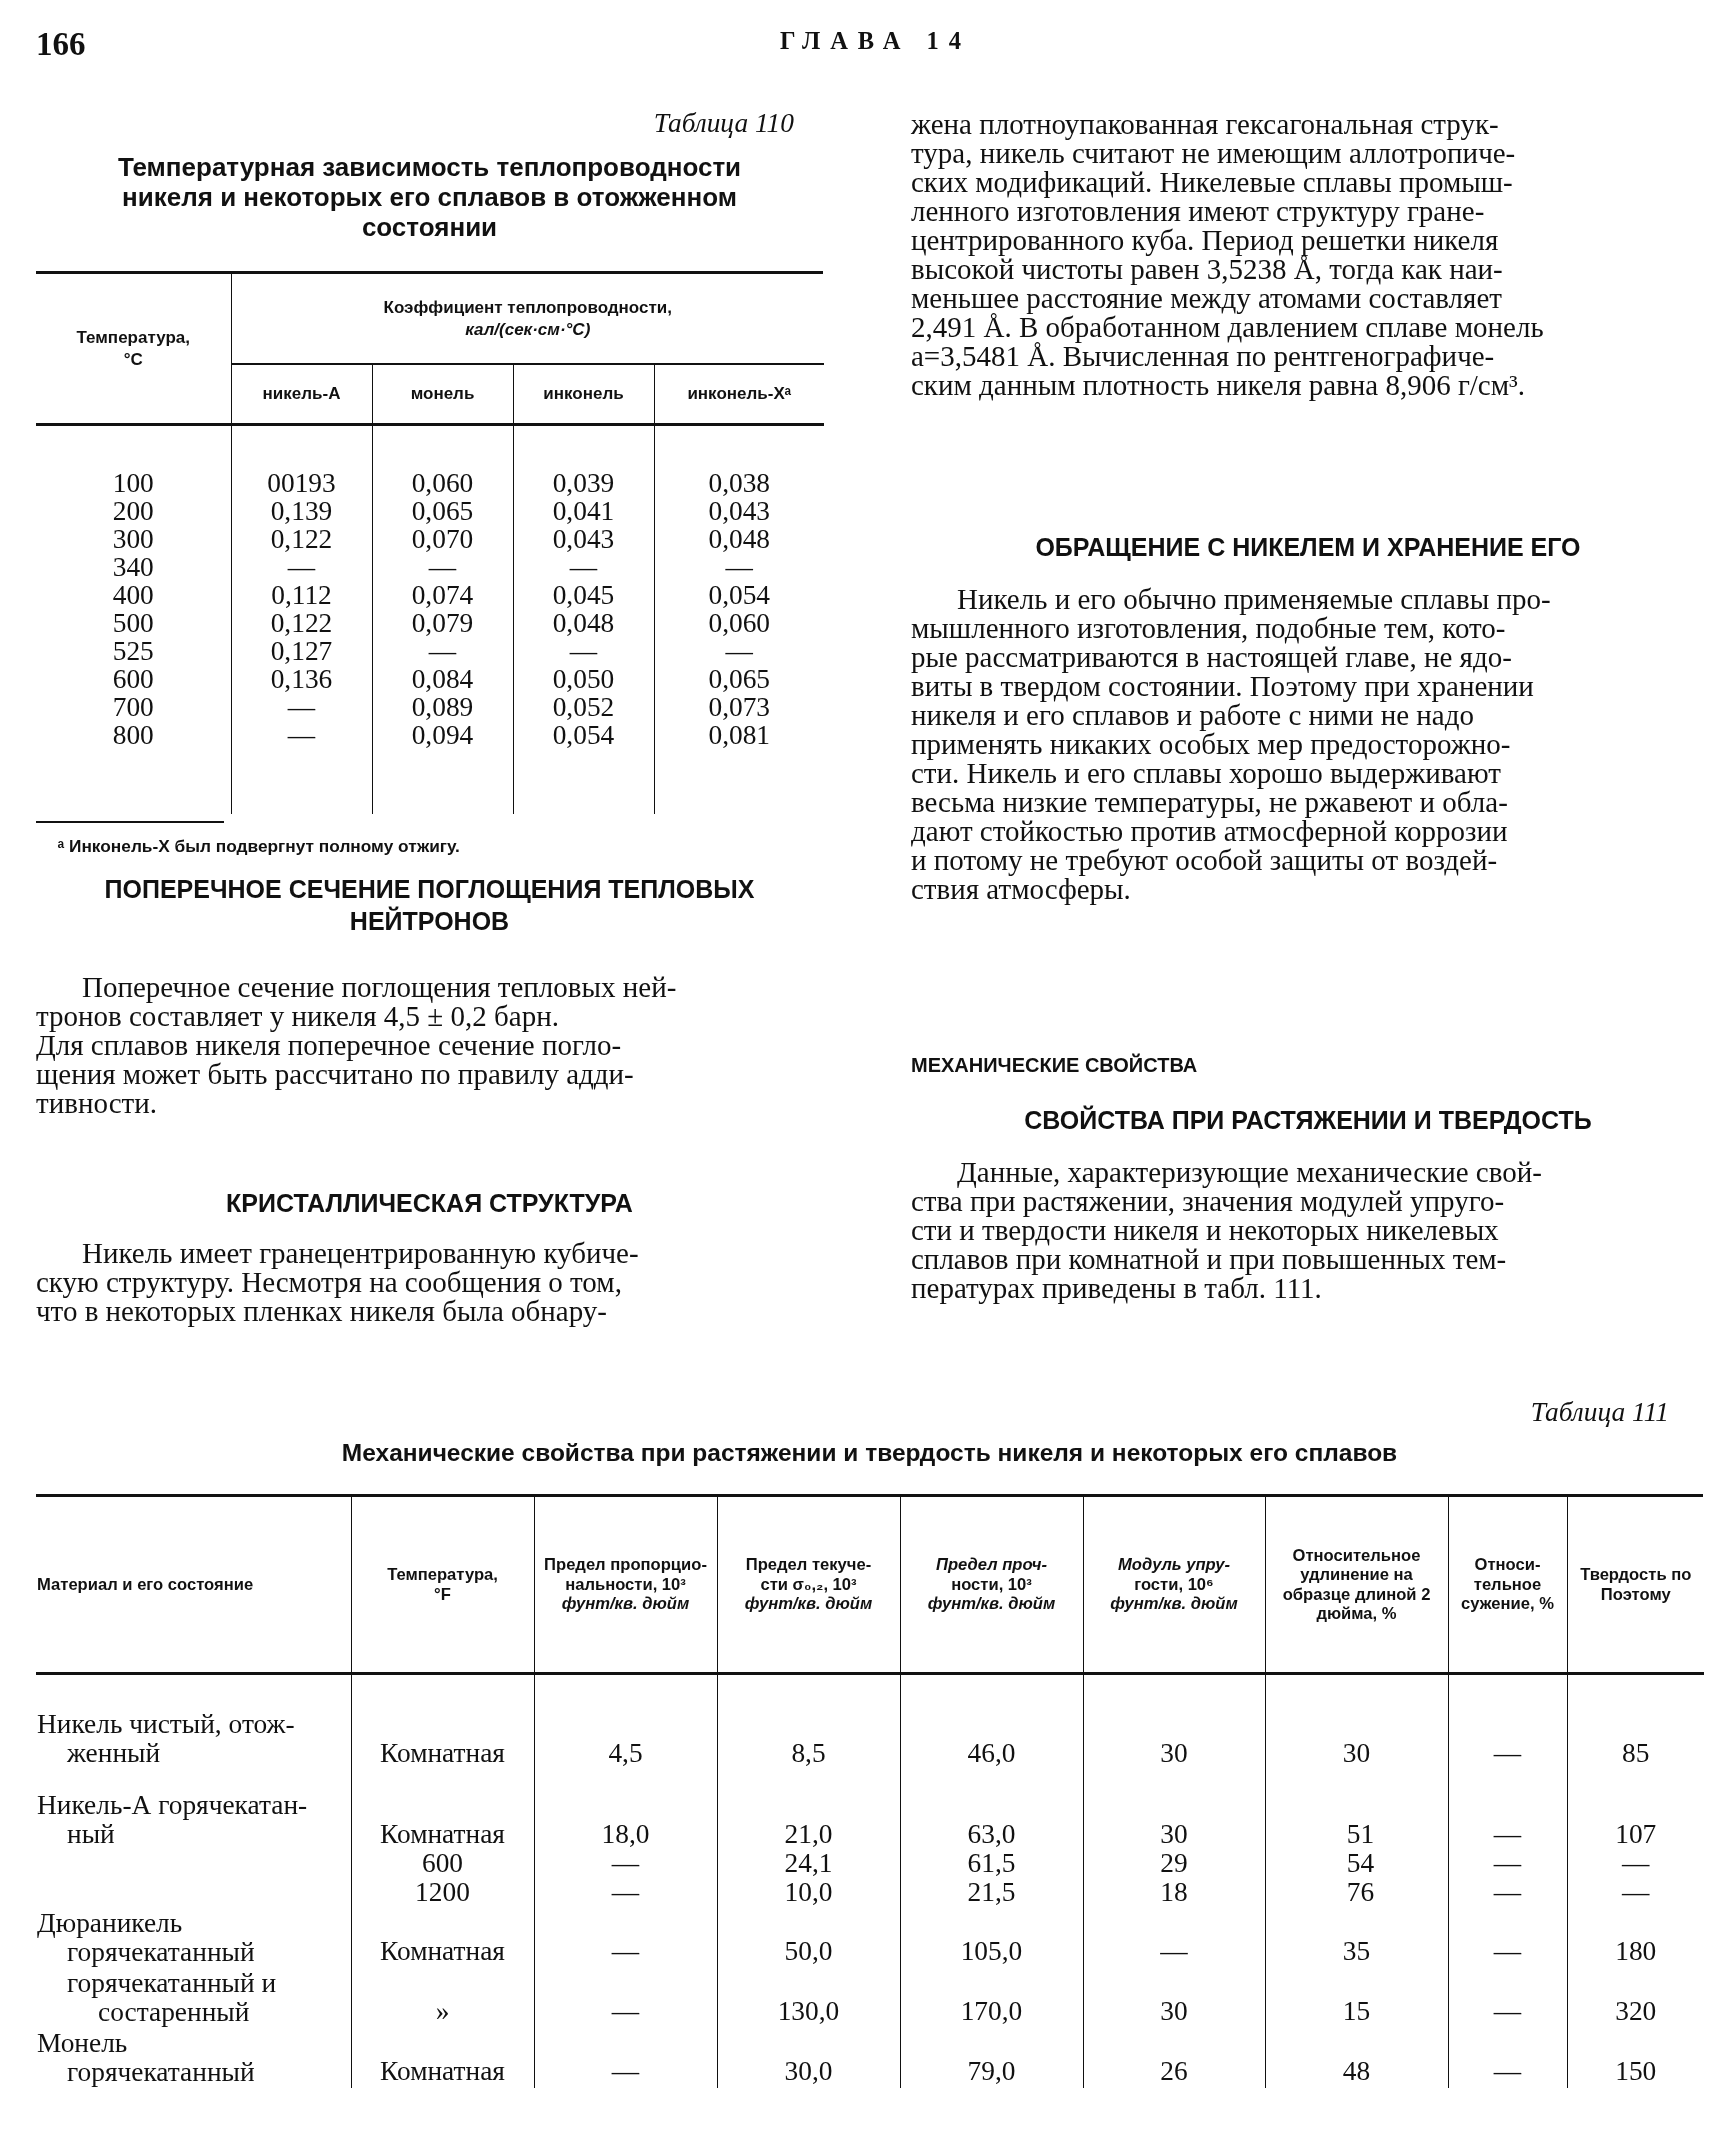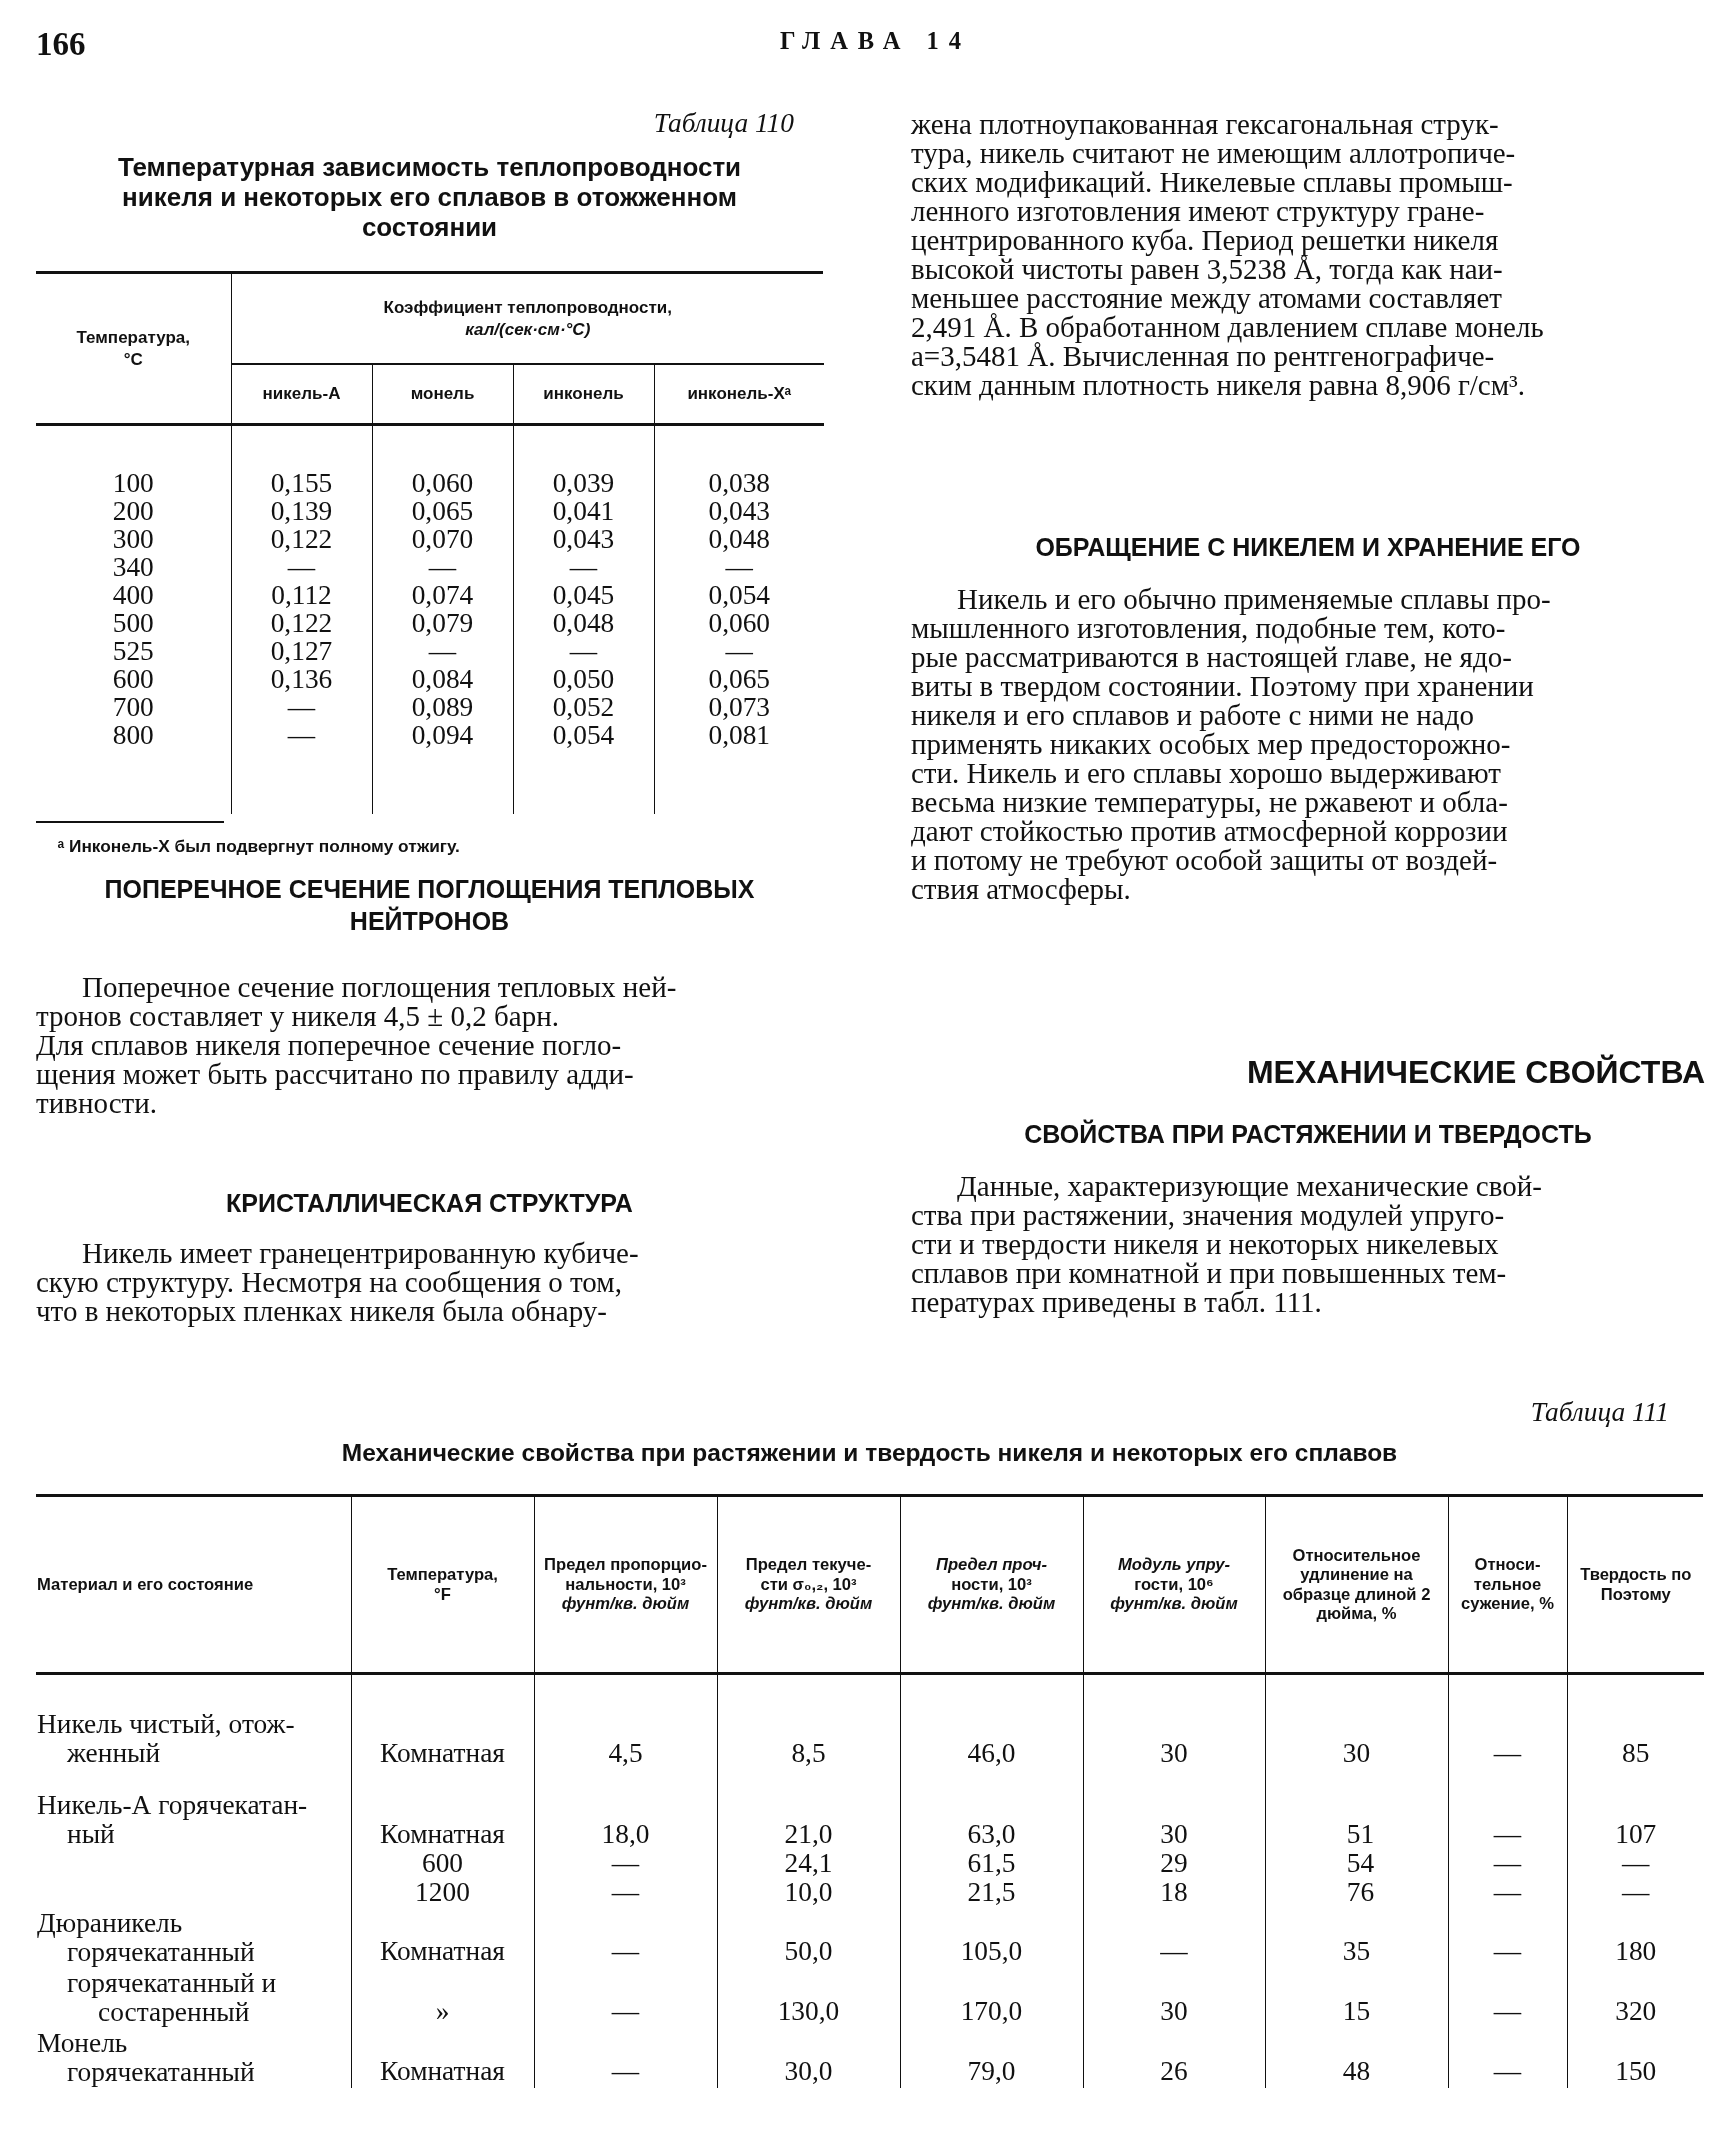--- a/index.html
+++ b/index.html
@@ -19,21 +19,21 @@
 
   table.t110 { border-collapse: collapse; width: 787px; table-layout: fixed; }
   table.t110 th { font-family: "Liberation Sans", "DejaVu Sans", sans-serif; font-weight: bold; font-size: 17px; line-height: 21.7px; }
   table.t110 td { font-size: 27.4px; line-height: 28px; text-align: center; vertical-align: top; }
   .vl { border-left: 1.4px solid #111; }
 
   .footnote { font-family: "Liberation Sans", "DejaVu Sans", sans-serif; font-weight: bold; font-size: 17.3px; }
   .fn-rule { width: 188px; border-top: 2.9px solid #111; }
 
   .h-sec { font-family: "Liberation Sans", "DejaVu Sans", sans-serif; font-weight: bold; font-size: 25px; text-align: center; line-height: 32px; }
-  .h-big { font-family: "Liberation Sans", "DejaVu Sans", sans-serif; font-weight: bold; font-size: 32px; text-align: right; }
+  .h-big { font-family: "Liberation Sans", "DejaVu Sans", sans-serif; font-weight: bold; font-size: 20px; text-align: left; }
   .para { font-size: 29px; line-height: 29px; text-align: justify; text-align-last: left; }
   .para .ind { display: inline-block; width: 46px; }
 
   
   .rc { left: 911px; width: 794px; }
 
   
   .t111-wrap { left: 36px; width: 1667px; }
   table.t111 { border-collapse: collapse; width: 1667px; table-layout: fixed; }
   table.t111 th {
@@ -95,21 +95,21 @@
         <div>300</div>
         <div>340</div>
         <div>400</div>
         <div>500</div>
         <div>525</div>
         <div>600</div>
         <div>700</div>
         <div>800</div>
       </td>
       <td class="vl" style="padding-top:43px;">
-        <div>0,155</div>
+        <div>00193</div>
         <div>0,139</div>
         <div>0,122</div>
         <div>—</div>
         <div>0,112</div>
         <div>0,122</div>
         <div>0,127</div>
         <div>0,136</div>
         <div>—</div>
         <div>—</div>
       </td>

